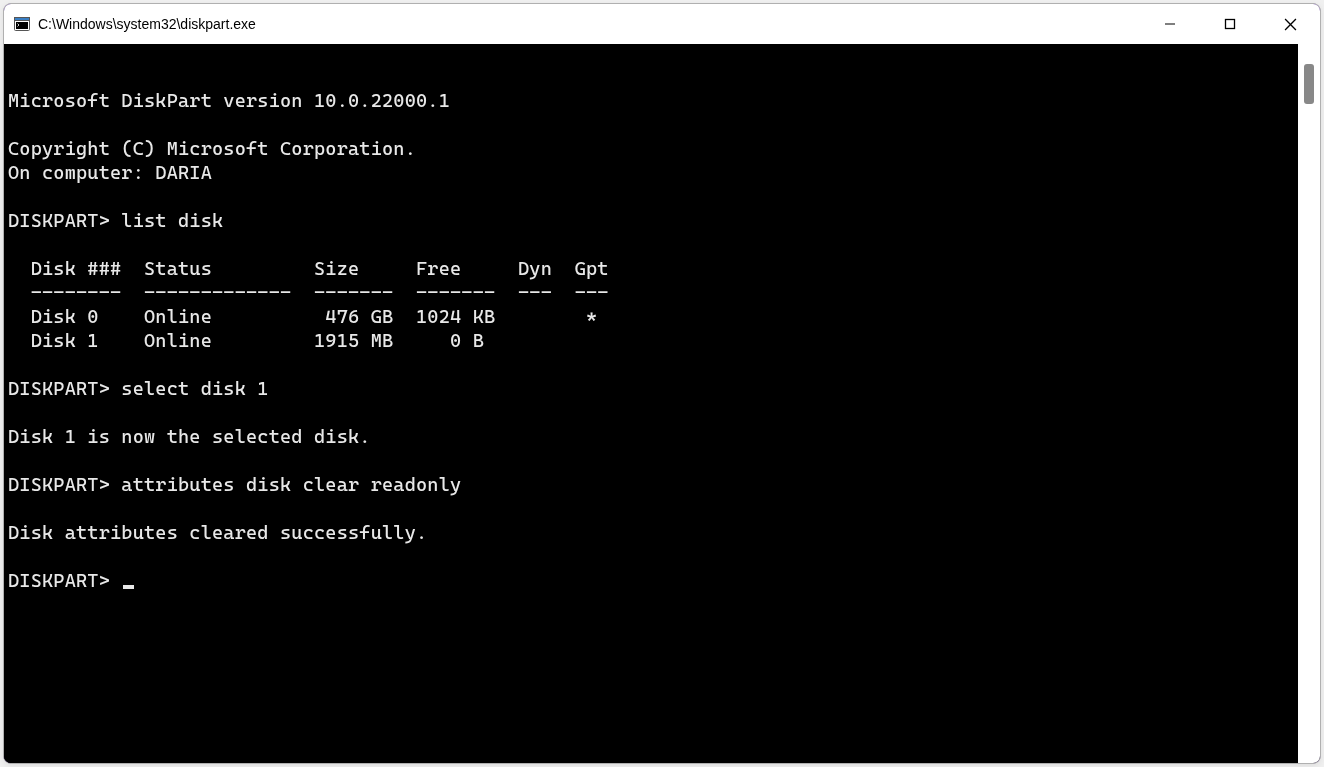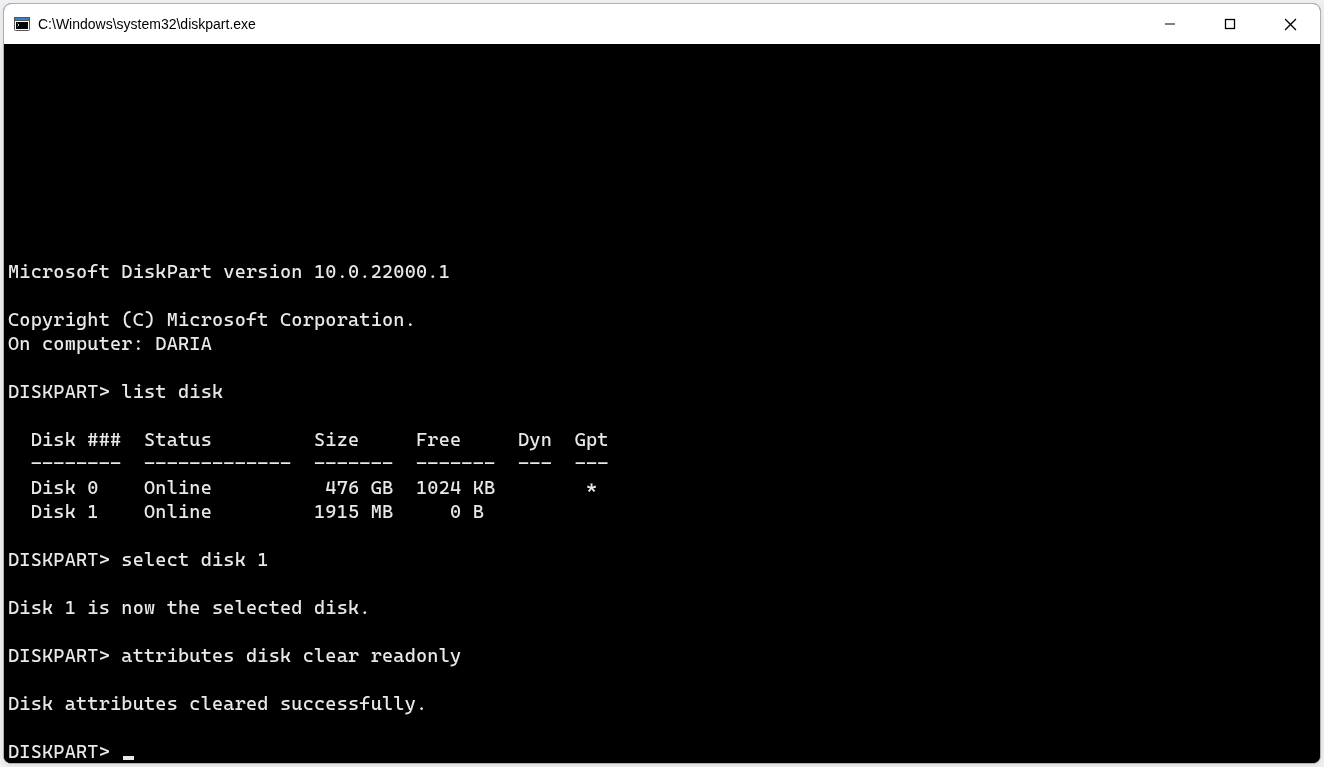--- a/index.html
+++ b/index.html
@@ -56,21 +56,20 @@
       justify-content: center;
       color: #000;
       font-size: 13px;
     }
     .win-btn svg { display: block; }
     .client-area {
       flex: 1;
       display: flex;
       background: #000;
       position: relative;
-      align-items: flex-end;
     }
     .terminal {
       flex: 1;
       background: #000;
       color: #e8e8e8;
       font-family: "Cascadia Mono","Consolas","Courier New",monospace;
       font-size: 19px;
       line-height: 24px;
       padding: 20px 0 0 4px;
       white-space: pre;

